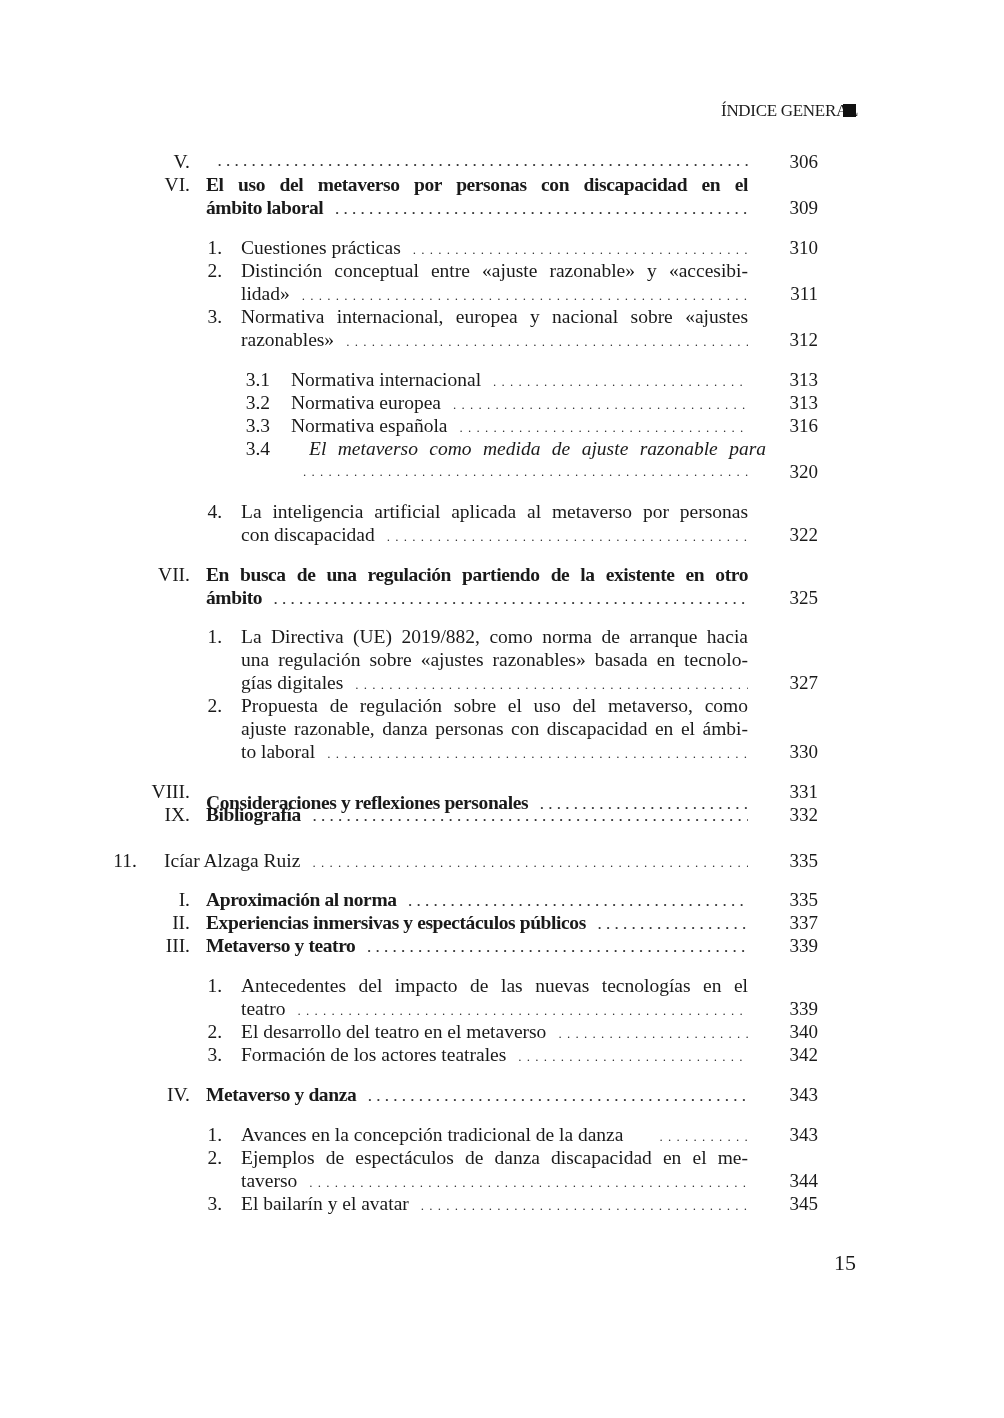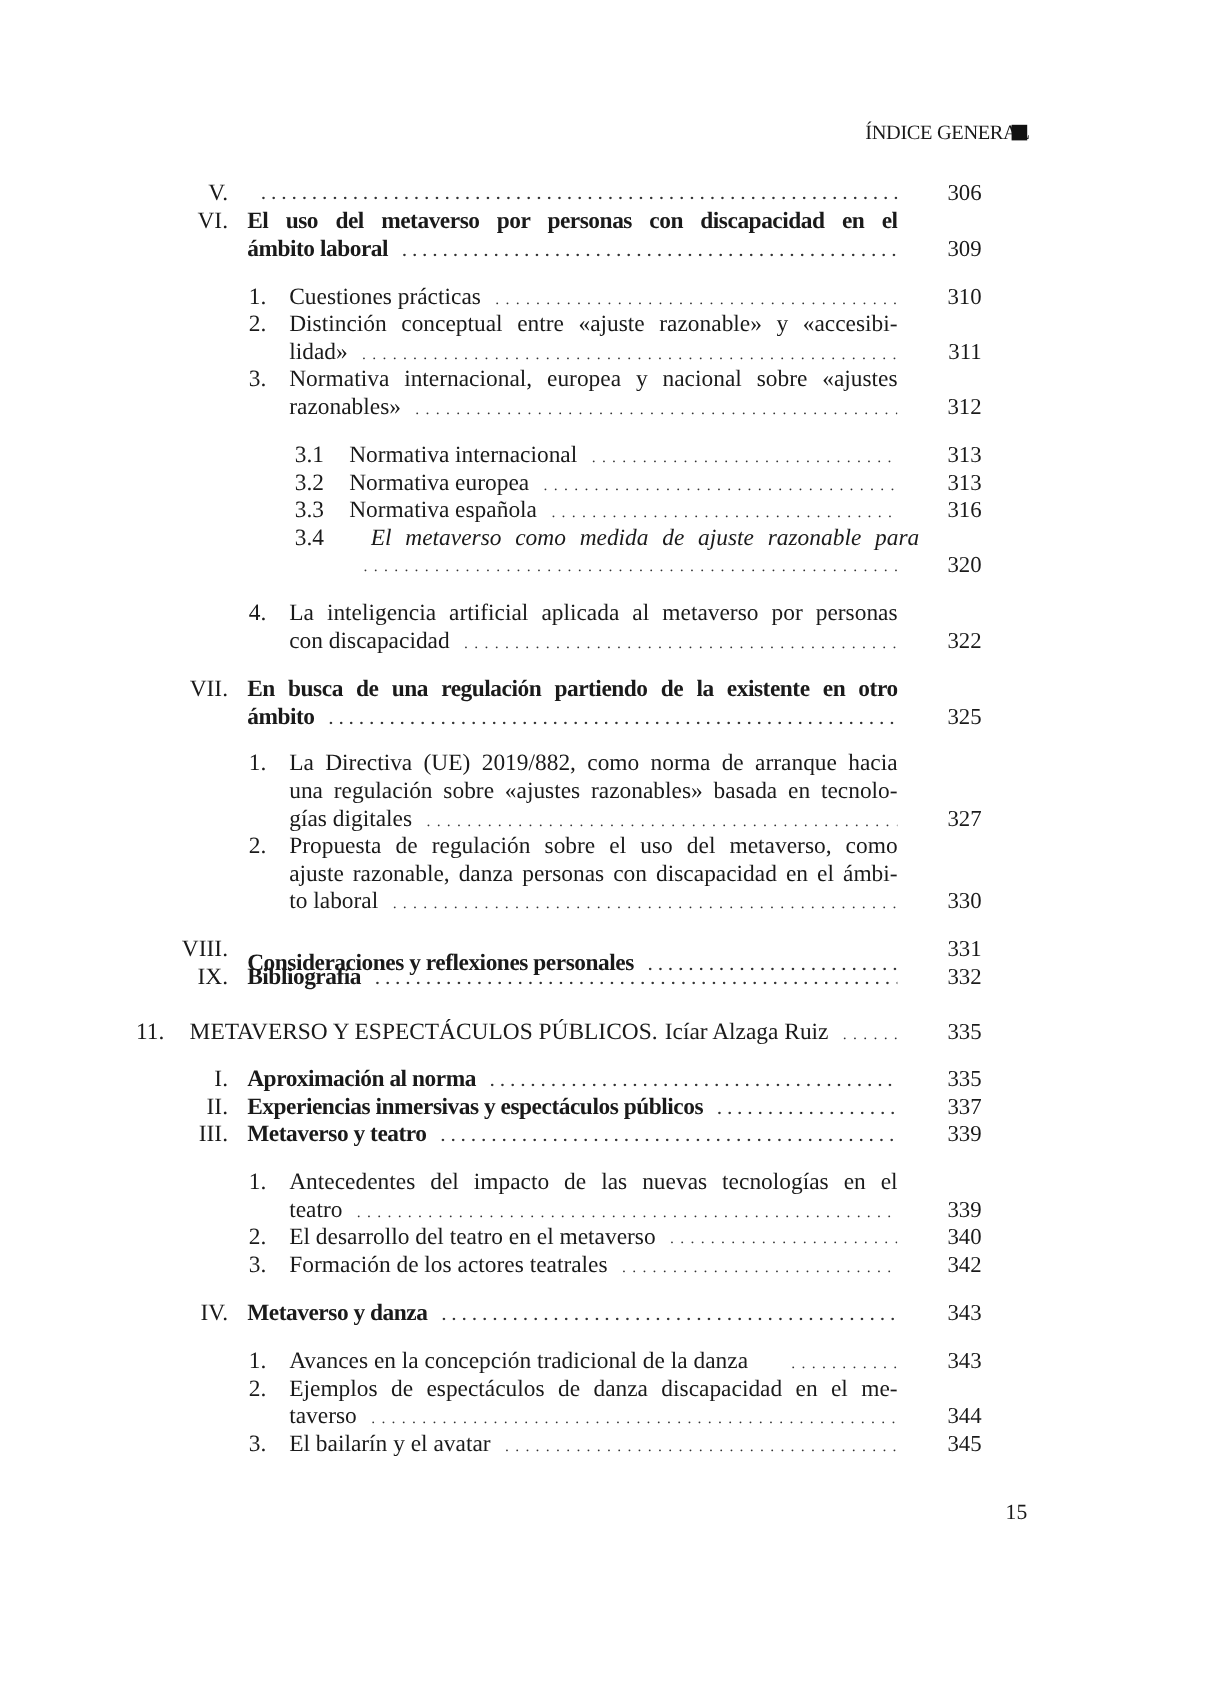--- a/index.html
+++ b/index.html
@@ -9,21 +9,21 @@
   .header-square { position: absolute; top: 104px; left: 843px; width: 13px; height: 13px; background: #111; }
   .line { position: absolute; height: 24px; line-height: 24px; font-size: 19.5px; white-space: nowrap; }
   .num { position: absolute; text-align: right; }
   .txt { position: absolute; overflow: hidden; }
   .txt.just { text-align: justify; text-align-last: justify; }
   .bold { font-weight: bold; letter-spacing: -0.4px; }
   .lead { display: flex; align-items: baseline; }
   .lead .t { flex: 0 0 auto; }
   .lead .d { flex: 1 1 auto; overflow: hidden; margin-left: 12px; font-size: 13px; letter-spacing: 1px; color: #333; }
   .page { position: absolute; left: 760px; width: 58px; text-align: right; font-size: 19px; }
-  .folio { position: absolute; top: 1250px; left: 826px; width: 30px; text-align: right; font-size: 18px; }
+  .folio { position: absolute; top: 1250px; left: 826px; width: 30px; text-align: right; font-size: 22px; }
   .author { }
 </style>
 </head>
 <body>
 
 <div class="header">ÍNDICE GENERAL</div>
 <div class="header-square"></div>
 
 <div id="toc">
     <div>
@@ -150,21 +150,20 @@
       <div class="line num" style="top: 803px; left: 130px; width: 60px;">IX.</div>
       <div class="line txt bold lead" style="top: 803px; left: 206px; width: 542px;">
         <span class="t">Bibliografía</span>
         <span class="d">. . . . . . . . . . . . . . . . . . . . . . . . . . . . . . . . . . . . . . . . . . . . . . . . . . . . . . . . . . . . . . . . . . . . . . . . . . . . . . . . . . . . . . . . . . . . . . . . . . . . . . . . . . . . . . . . . . . . . . . . </span>
       </div>
       <div class="line page" style="top: 803px;">332</div>
     </div>
     <div>
       <div class="line num" style="top: 849px; left: 77px; width: 60px;">11.</div>
       <div class="line txt lead" style="top: 849px; left: 158px; width: 590px;">
-        <span class="t">METAVERSO Y ESPECTÁCULOS PÚBLICOS.</span>
         <span class="t author" style="margin-left: 6px;">Icíar Alzaga Ruiz</span>
         <span class="d">. . . . . . . . . . . . . . . . . . . . . . . . . . . . . . . . . . . . . . . . . . . . . . . . . . . . . . . . . . . . . . . . . . . . . . . . . . . . . . . . . . . . . . . . . . . . . . . . . . . . . . . . . . . . . . . . . . . . . . . . </span>
       </div>
       <div class="line page" style="top: 849px;">335</div>
     </div>
     <div>
       <div class="line num" style="top: 888px; left: 130px; width: 60px;">I.</div>
       <div class="line txt bold lead" style="top: 888px; left: 206px; width: 542px;">
         <span class="t">Aproximación al norma</span>
         <span class="d">. . . . . . . . . . . . . . . . . . . . . . . . . . . . . . . . . . . . . . . . . . . . . . . . . . . . . . . . . . . . . . . . . . . . . . . . . . . . . . . . . . . . . . . . . . . . . . . . . . . . . . . . . . . . . . . . . . . . . . . . </span>
@@ -191,21 +190,21 @@
       <div class="line num" style="top: 974px; left: 162px; width: 60px;">1.</div>
       <div class="line txt just" style="top: 974px; left: 241px; width: 507px;">Antecedentes del impacto de las nuevas tecnologías en el</div>
       <div class="line txt lead" style="top: 997px; left: 241px; width: 507px;">
         <span class="t">teatro</span>
         <span class="d">. . . . . . . . . . . . . . . . . . . . . . . . . . . . . . . . . . . . . . . . . . . . . . . . . . . . . . . . . . . . . . . . . . . . . . . . . . . . . . . . . . . . . . . . . . . . . . . . . . . . . . . . . . . . . . . . . . . . . . . . </span>
       </div>
       <div class="line page" style="top: 997px;">339</div>
     </div>
     <div>
       <div class="line num" style="top: 1020px; left: 162px; width: 60px;">2.</div>
-      <div class="line txt lead" style="top: 1020px; left: 241px; width: 507px; align-items: flex-end;">
+      <div class="line txt lead" style="top: 1020px; left: 241px; width: 507px;">
         <span class="t">El desarrollo del teatro en el metaverso</span>
         <span class="d">. . . . . . . . . . . . . . . . . . . . . . . . . . . . . . . . . . . . . . . . . . . . . . . . . . . . . . . . . . . . . . . . . . . . . . . . . . . . . . . . . . . . . . . . . . . . . . . . . . . . . . . . . . . . . . . . . . . . . . . . </span>
       </div>
       <div class="line page" style="top: 1020px;">340</div>
     </div>
     <div>
       <div class="line num" style="top: 1043px; left: 162px; width: 60px;">3.</div>
       <div class="line txt lead" style="top: 1043px; left: 241px; width: 507px;">
         <span class="t">Formación de los actores teatrales</span>
         <span class="d">. . . . . . . . . . . . . . . . . . . . . . . . . . . . . . . . . . . . . . . . . . . . . . . . . . . . . . . . . . . . . . . . . . . . . . . . . . . . . . . . . . . . . . . . . . . . . . . . . . . . . . . . . . . . . . . . . . . . . . . . </span>

